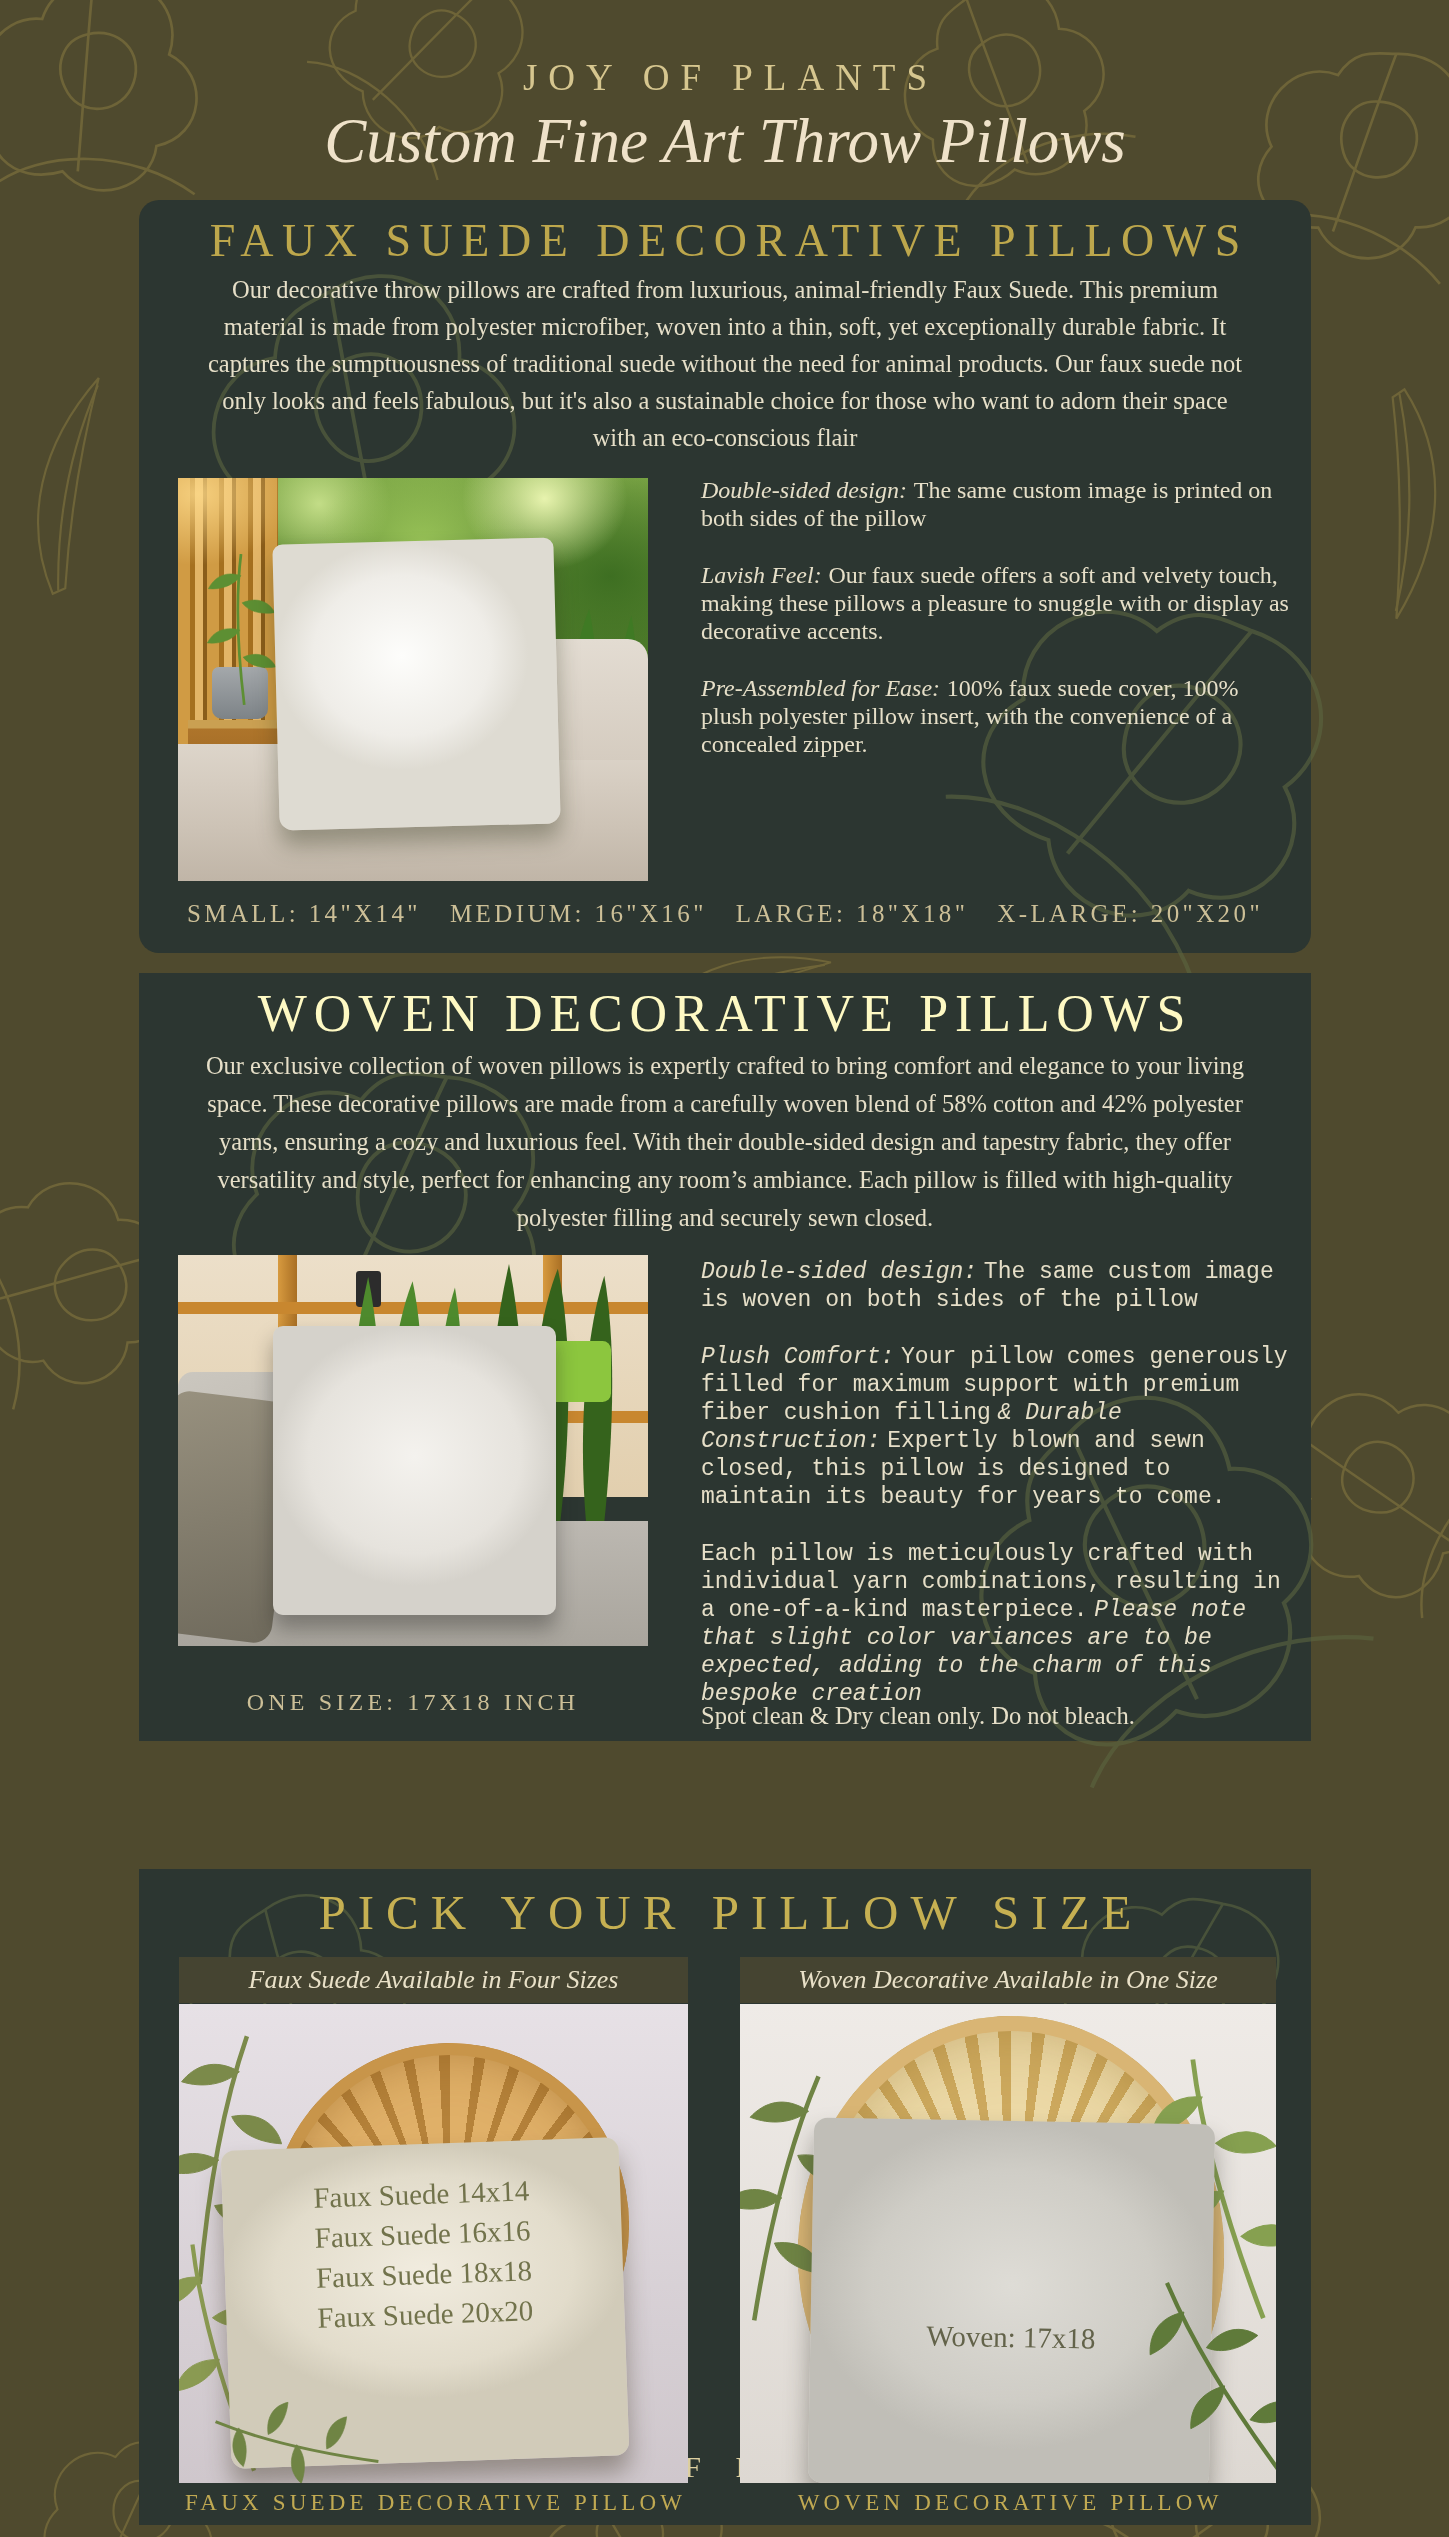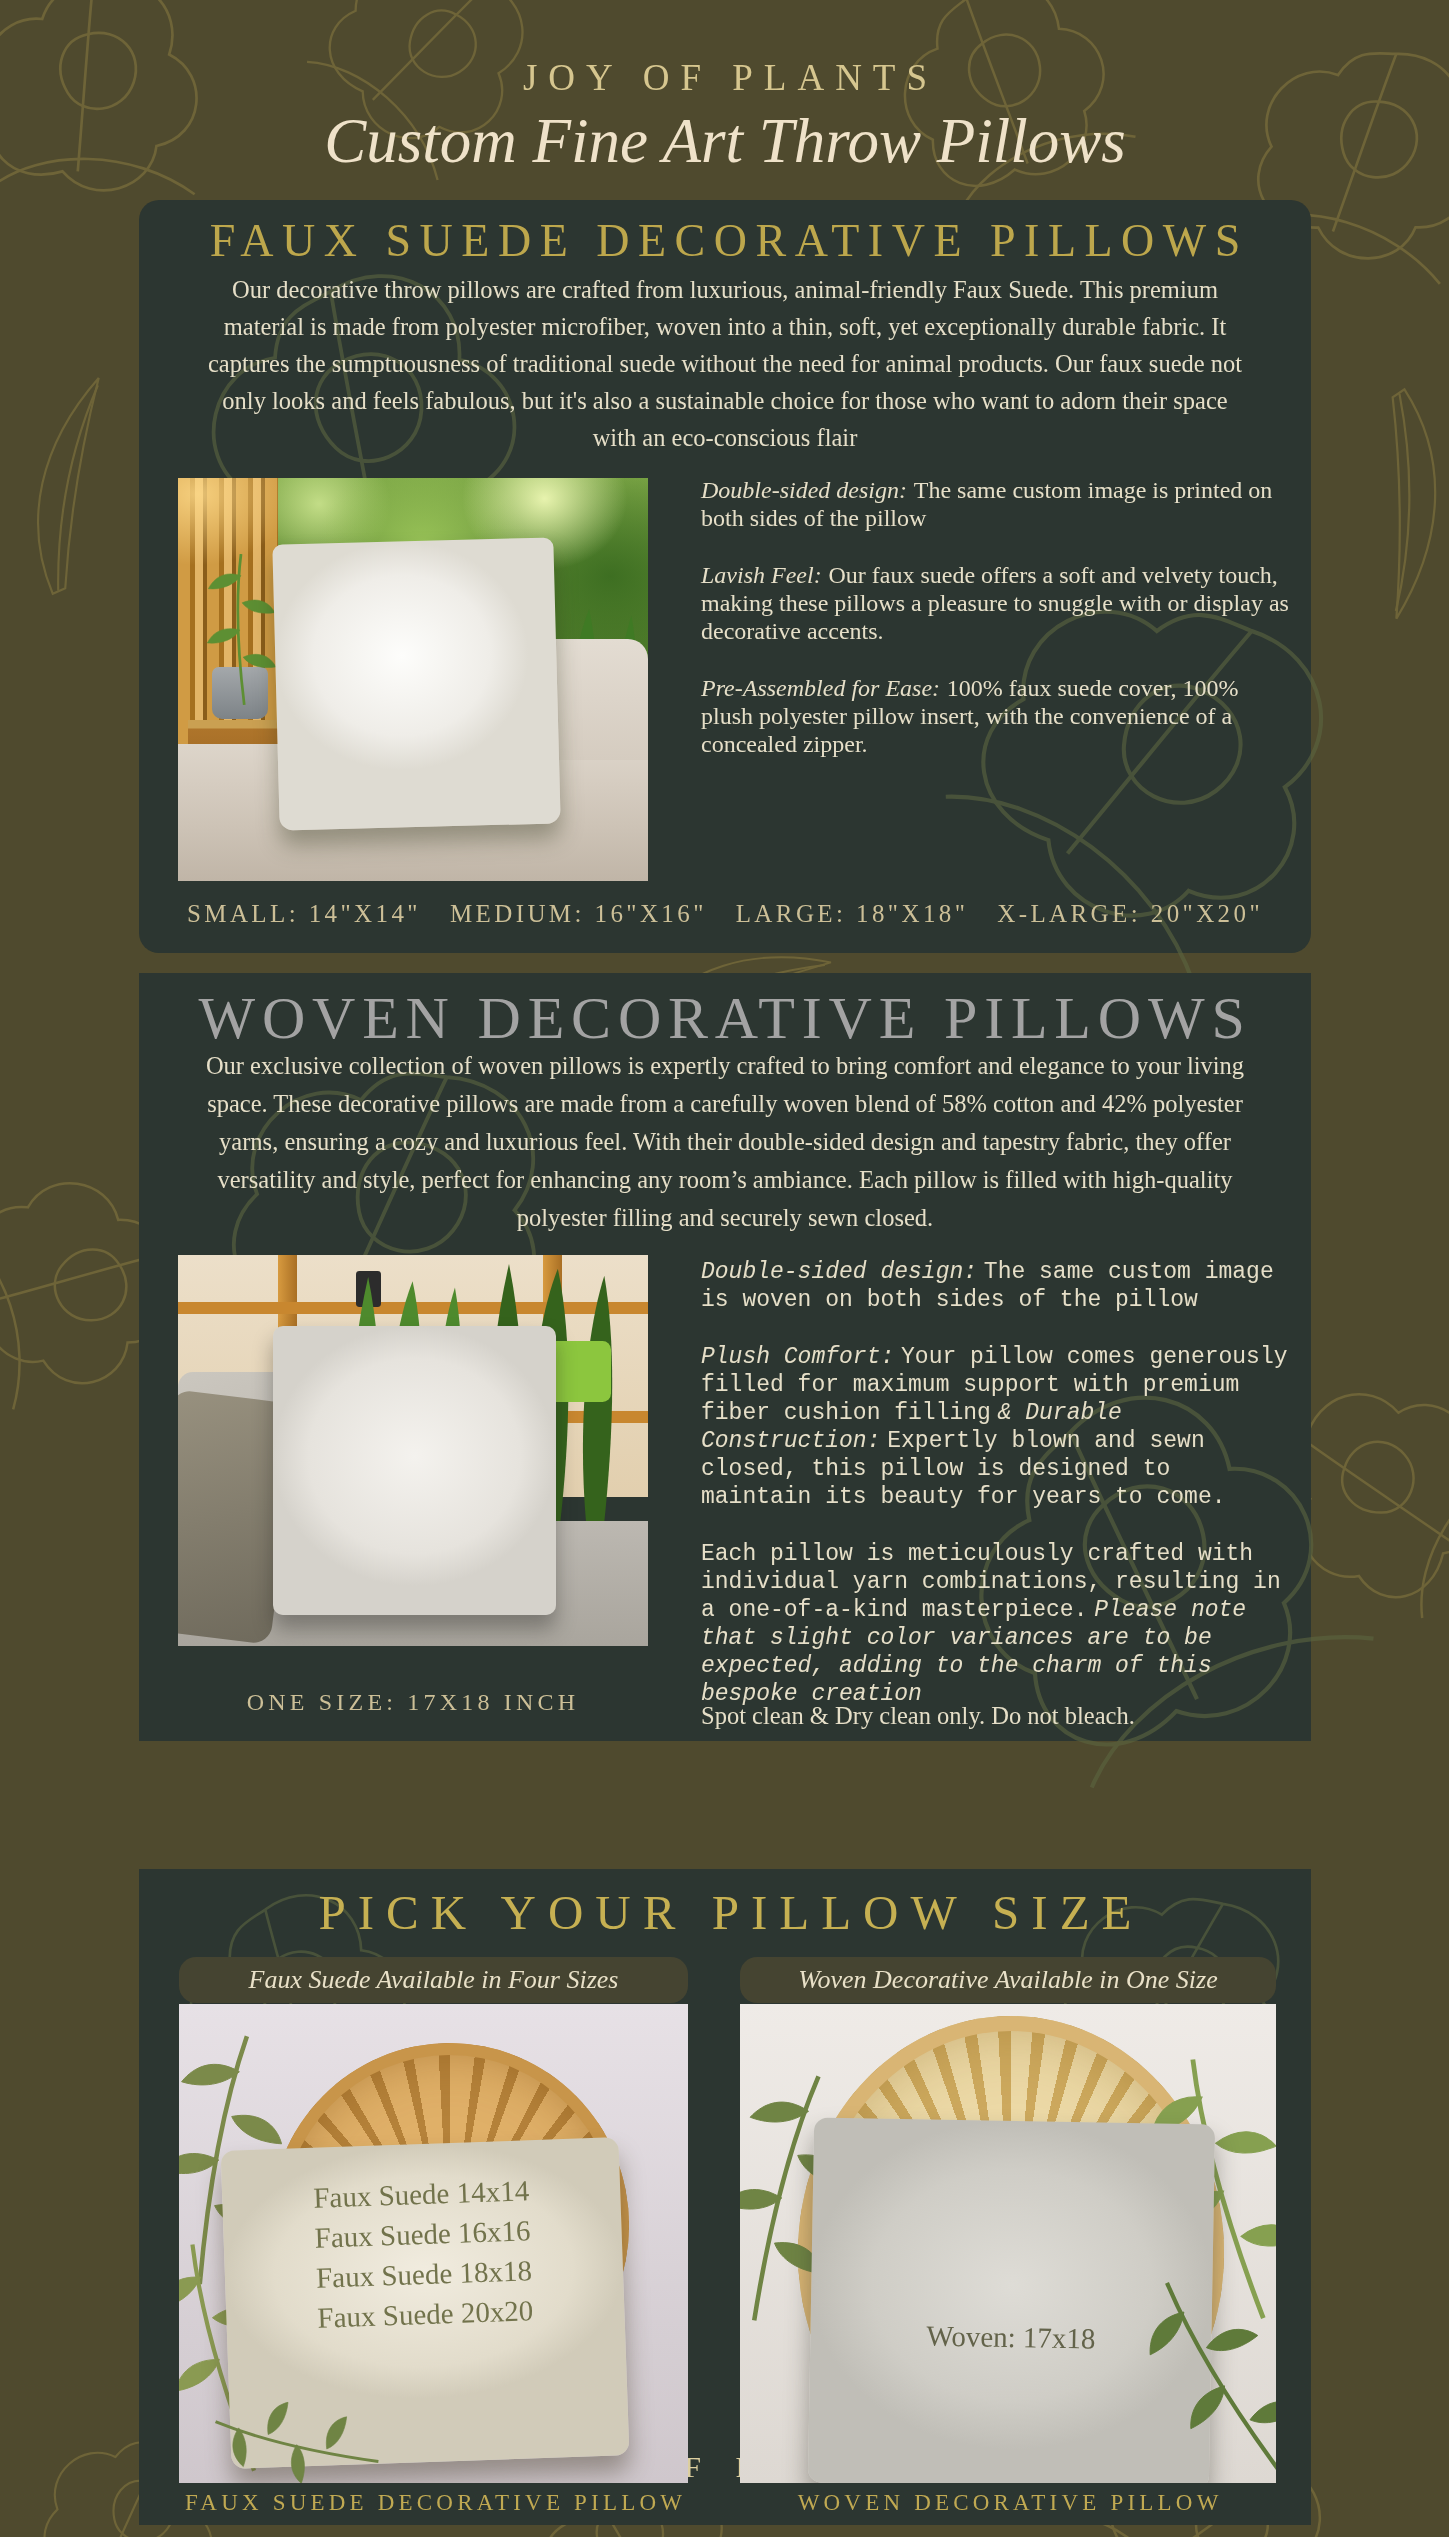--- a/index.html
+++ b/index.html
@@ -17,21 +17,21 @@
   .tagline{position:absolute;top:105px;left:0;width:100%;text-align:center;
            font-size:63px;font-style:italic;color:#efe2c9;}
   
   .panel{position:absolute;left:139px;width:1172px;background:#2c3631;}
   .p1{top:200px;height:753px;border-radius:20px;}
   .p2{top:973px;height:768px;}
   .p3{top:1869px;height:656px;}
   .sec-title{position:absolute;left:0;width:100%;text-align:center;color:#bda74c;
              font-weight:400;margin:0;z-index:1;}
   .t1{top:13.5px;font-size:46px;letter-spacing:8.5px;padding-left:8.5px;box-sizing:border-box;}
-  .t2{top:11px;font-size:60px;letter-spacing:6.8px;padding-left:0;box-sizing:border-box;color:#a3a3a3;}
+  .t2{top:11px;font-size:52px;letter-spacing:6.8px;padding-left:0;box-sizing:border-box;color:#fef9c3;}
   .t3{top:15px;font-size:49px;letter-spacing:12px;padding-left:12px;box-sizing:border-box;color:#c6b052;}
   .intro{position:absolute;left:0;width:100%;box-sizing:border-box;padding:0 61px;margin:0;
          text-align:center;color:#e6dfc8;font-size:24.5px;line-height:37px;z-index:1;}
   .i1{top:71px;}
   .i2{top:74px;line-height:38px;}
   .photo{position:absolute;overflow:hidden;z-index:2;}
   .ph1{left:39px;top:278px;width:470px;height:403px;}
   .ph2{left:39px;top:282px;width:470px;height:391px;}
   .features{position:absolute;left:562px;width:592px;color:#e6dfc8;font-size:24px;
             line-height:28px;z-index:1;}
@@ -42,21 +42,21 @@
   .lead,.note{font-style:italic;}
   .sizes-line{position:absolute;left:0;width:100%;text-align:center;color:#ccbf97;
               font-size:25px;letter-spacing:3.4px;white-space:pre-wrap;z-index:1;}
   .s1{top:700px;}
   .one-size{position:absolute;left:39px;top:716px;width:470px;text-align:center;
             color:#ccbf97;font-size:24px;letter-spacing:4.2px;z-index:1;}
   .care{position:absolute;left:562px;top:729px;width:592px;color:#e6dfc8;font-size:24.5px;z-index:1;}
   
   .banner{position:absolute;top:88px;height:46px;background:#454431;display:flex;
           align-items:center;justify-content:center;color:#e9e1c8;font-style:italic;
-          font-size:26px;z-index:2;border-radius:17px;}
+          font-size:26px;z-index:2;}
   .bnL{left:40px;width:509px;}
   .bnR{left:601px;width:536px;}
   .ph3a{left:40px;top:135px;width:509px;height:479px;}
   .ph3b{left:601px;top:135px;width:536px;height:479px;}
   .caption{position:absolute;top:621px;text-align:center;color:#c0a952;font-size:23px;
            letter-spacing:4.2px;padding-left:4.2px;box-sizing:border-box;z-index:2;}
   .cpL{left:40px;width:509px;}
   .cpR{left:601px;width:536px;}
   .footer-brand{position:absolute;top:2450px;left:0;width:100%;text-align:center;
                 color:#dccf9f;font-size:30px;letter-spacing:13.5px;padding-left:13.5px;

